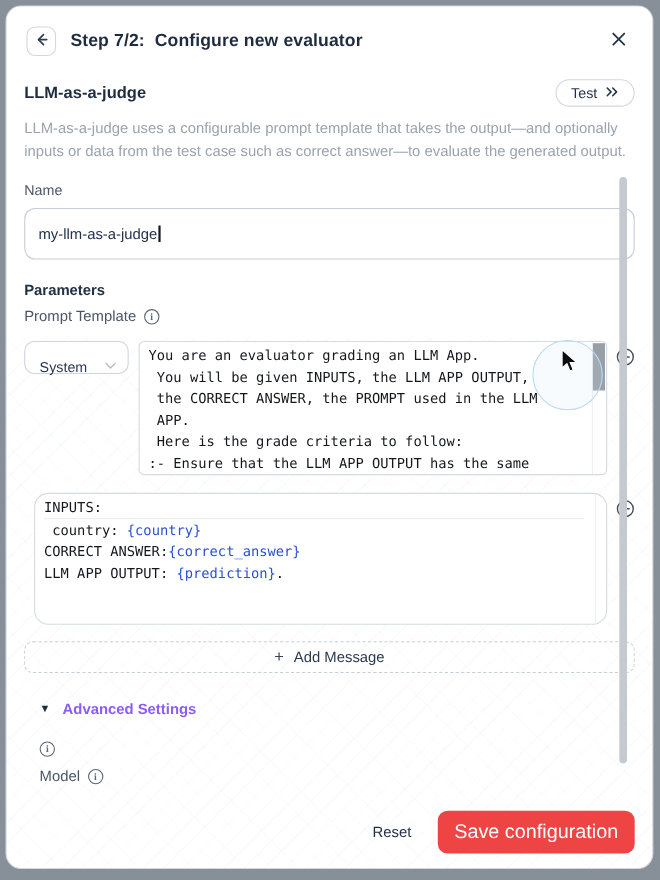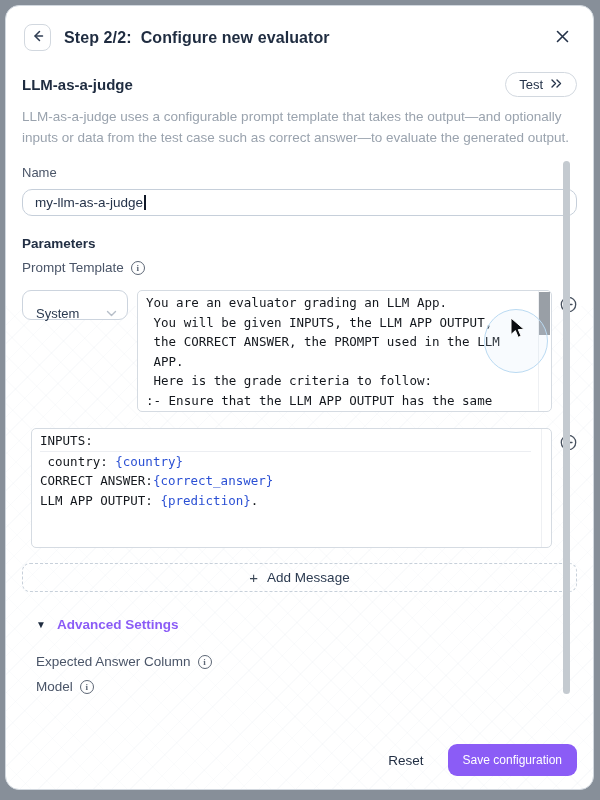--- a/index.html
+++ b/index.html
@@ -36,48 +36,48 @@
     margin-left:auto; display:flex; align-items:center; gap:7px;
     border:1px solid #d2d8df; border-radius:14px; background:#fff;
     padding:4px 13px; font-size:13px; color:#25334a; cursor:pointer;
   }
   .test-btn .chevrons { font-size:13px; color:#25334a; }
 
   .description { margin-top:9px; font-size:13.5px; line-height:21px; color:#9aa3ae; }
 
   .field-label { margin-top:17px; font-size:13px; color:#4a5568; }
   .text-input {
-    margin-top:9px; height:27px; width:100%; border:1px solid #c6cfda; border-radius:10px;
+    margin-top:9px; height:47px; width:100%; border:1px solid #c6cfda; border-radius:10px;
     display:flex; align-items:center; padding:0 12px; font-size:13.5px; color:#25334a;
     background:#fff;
   }
   .caret { display:inline-block; width:1.5px; height:15px; background:#111827; margin-left:1px; }
 
   .section-label { margin-top:20px; font-size:13.5px; font-weight:700; color:#222f44; }
   .label-with-info { margin-top:9px; display:flex; align-items:center; gap:7px; font-size:13.5px; color:#4a5568; }
   .info-icon {
     width:14px; height:14px; border:1.2px solid #5c6675; border-radius:50%;
     display:inline-flex; align-items:center; justify-content:center;
     font-size:9px; font-weight:700; color:#5c6675; font-family:"Liberation Serif", serif;
   }
 
   .msg-row { display:flex; align-items:flex-start; margin-top:15px; }
   .msg-row + .msg-row { margin-top:16px; }
   .role-select {
-    width:106px; height:30px; border:1px solid #ccd4de; border-radius:9px; background:#fff;
+    width:95px; height:30px; border:1px solid #ccd4de; border-radius:9px; background:#fff;
     display:flex; align-items:center; padding:16px 10px 0 13px; font-size:13px; color:#2b3a50;
     cursor:pointer; flex:none;
   }
   .role-select .dd-chevron { margin-left:auto; color:#b6bec8; font-size:10px; }
 
   .editor {
     flex:1; margin-left:9px; height:122px; border:1px solid #d5dbe2; border-radius:5px;
     position:relative; overflow:hidden; background:#fff;
   }
-  .editor.short { height:120px; }
+  .editor.short { height:120px;border-radius:13px; }
   .code-area { padding:2px 20px 0 8px; font-family:"DejaVu Sans Mono", monospace; font-size:12.5px; line-height:19.5px; color:#14181e; }
   .code-line { white-space:pre; }
   .tpl-var { color:#2b50d4;margin-top:37px; }
   .editor .track { position:absolute; top:0; right:0; width:13px; height:100%; border-left:1px solid #eef0f3; }
   .editor .thumb { position:absolute; top:1px; right:1px; width:11px; height:43px; background:#999fa6; }
   .editor.short .track { width:10px; }
   .active-underline .code-line:first-child { border-bottom:1px solid #eceef2; }
 
   .remove-btn { flex:none; margin-left:8px; margin-top:6px; width:17px; height:17px; cursor:pointer; }
 
@@ -92,22 +92,22 @@
   .advanced-toggle .tri { font-size:10px; color:#1f2c40; }
   .advanced-toggle .lbl { font-size:13.5px; font-weight:700; color:#8b5cf6; }
 
   .advanced-body { margin-left:14px; }
   .advanced-body .text-input { height:29px; }
   .model-row { margin-top:10px; }
 
   .footer { position:absolute; z-index:3; right:16px; bottom:13px; display:flex; align-items:center; gap:14px; }
   .reset-btn { background:none; border:none; font-size:13.5px; color:#222f44; padding:6px 10px; cursor:pointer; font-family:inherit; }
   .save-btn {
-    background:#8b5cf6; color:#ffffff; border:none; border-radius:9px;
-    padding:9px 15px; font-size:12px; cursor:pointer; font-family:inherit;
+    background:#ef4444; color:#ffffff; border:none; border-radius:9px;
+    padding:9px 15px; font-size:18px; cursor:pointer; font-family:inherit;
   }
 
   .modal-scrollbar {
     position:absolute; z-index:4; right:23px; top:155px; width:7px; height:533px;
     background:#c4cad0; border-radius:4px; cursor:pointer;
   }
 
   .click-halo {
     position:absolute; z-index:5; left:484px; top:309px; width:64px; height:64px;
     border-radius:50%; border:1.5px solid #badaf2; background:rgba(208,230,248,0.15);
@@ -122,21 +122,21 @@
 
   <div class="header">
     <div class="back-btn">
       <span>
         <svg width="14" height="14" viewBox="0 0 14 14">
             <path d="M8.5 2.5 L4 7 L8.5 11.5" fill="none" stroke="#2e3c52" stroke-width="1.5" stroke-linecap="round" stroke-linejoin="round"></path>
             <line x1="4.2" y1="7" x2="11.5" y2="7" stroke="#2e3c52" stroke-width="1.5" stroke-linecap="round"></line>
           </svg>
       </span>
     </div>
-    <div class="header-title">Step 2/2:  Configure new evaluator</div>
+    <div class="header-title">Step 7/2:  Configure new evaluator</div>
     <div class="close-btn">
       <span>
         <svg width="13" height="13" viewBox="0 0 13 13">
             <path d="M1.5 1.5 L11.5 11.5 M11.5 1.5 L1.5 11.5" stroke="#243248" stroke-width="1.6" stroke-linecap="round"></path>
           </svg>
       </span>
     </div>
   </div>
 
   <div class="content">
@@ -225,21 +225,20 @@
       <span>Add Message</span>
     </div>
 
     <div class="advanced-toggle">
       <span class="tri">▼</span>
       <span class="lbl">Advanced Settings</span>
     </div>
 
     <div class="advanced-body">
       <div class="label-with-info" style="margin-top:22px;">
-        <span>Expected Answer Column</span>
         <span class="info-icon">i</span>
       </div>
       <div class="label-with-info model-row">
         <span>Model</span>
         <span class="info-icon">i</span>
       </div>
     </div>
 
   </div>
 

